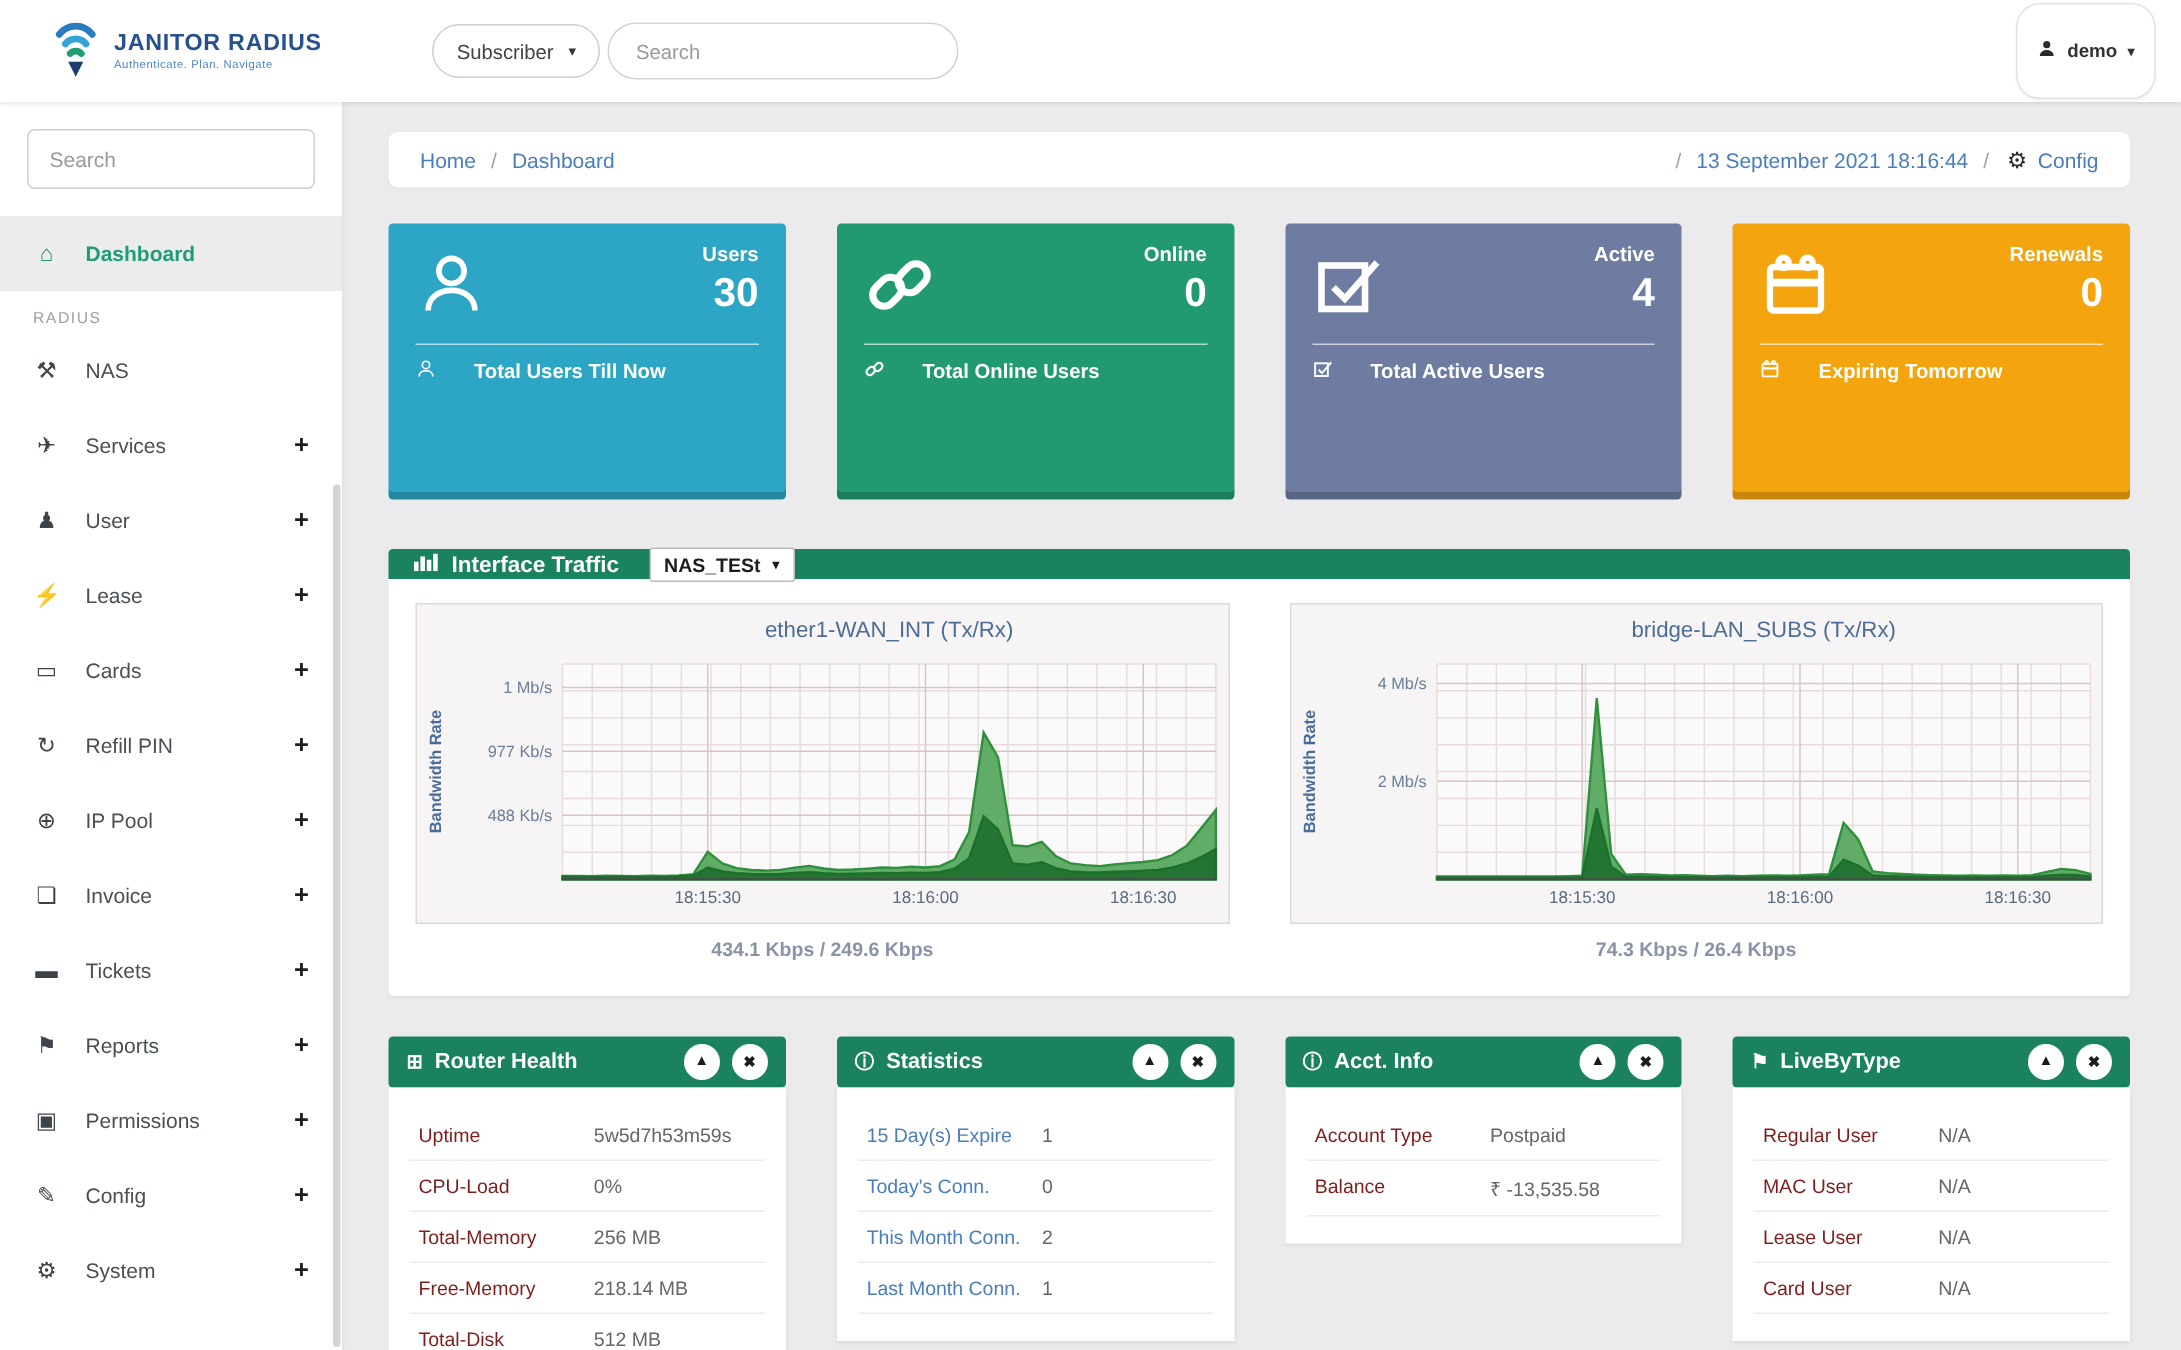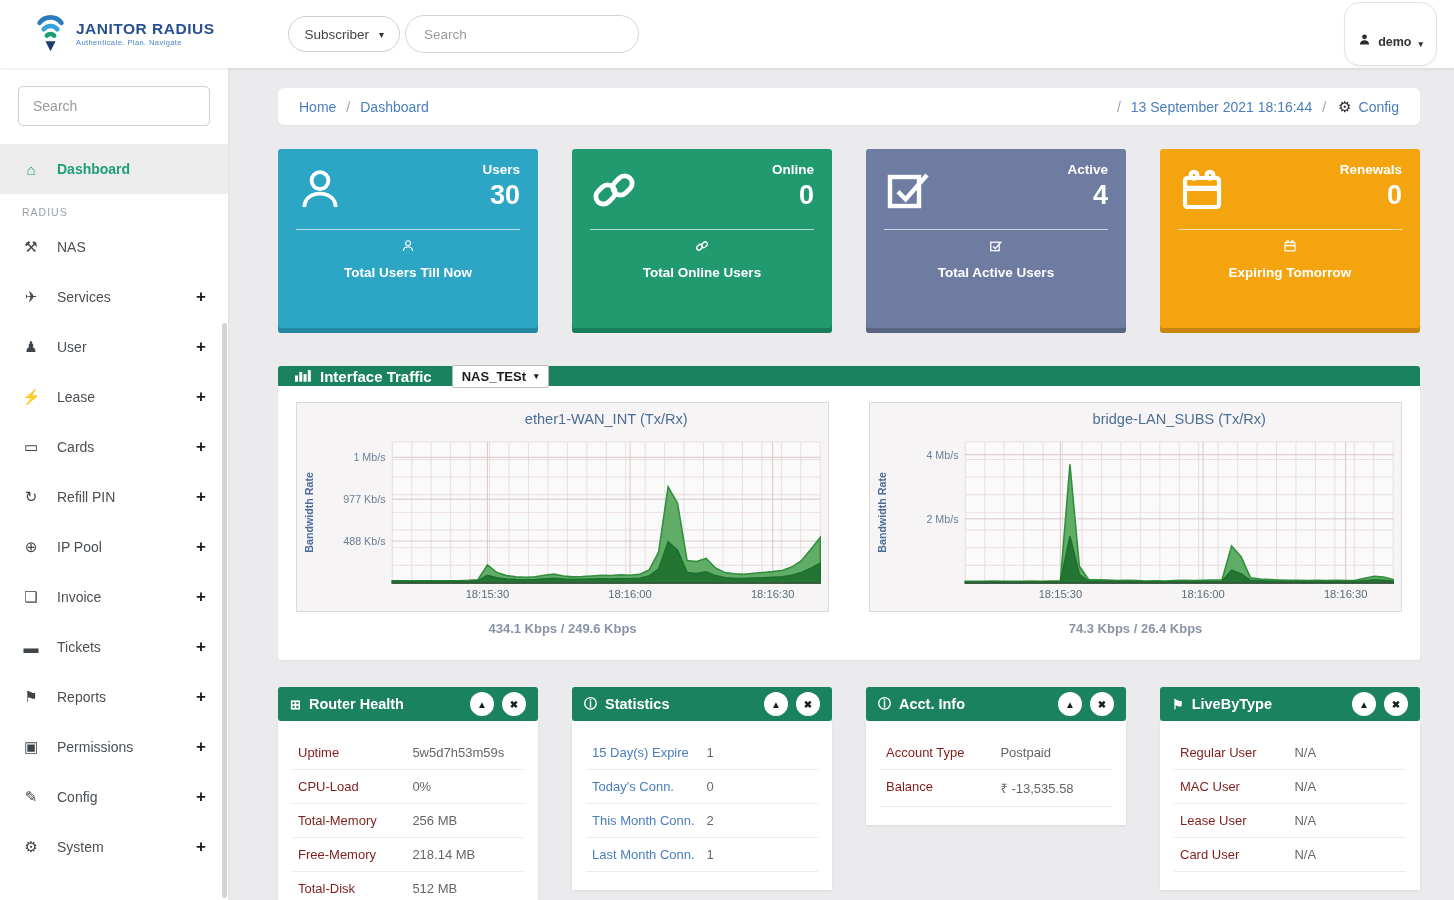--- a/index.html
+++ b/index.html
@@ -14,57 +14,57 @@
   .brand{display:flex;align-items:center;gap:9px;margin-left:34px;}
   .brand-text{display:flex;flex-direction:column;line-height:1.1;}
   .brand-title{font-size:15.5px;font-weight:bold;color:#27508f;letter-spacing:.5px;text-align:center;}
   .brand-tagline{font-size:7.5px;color:#4a85c6;margin-top:2px;letter-spacing:.4px;}
   .search-group{display:flex;align-items:center;gap:5px;margin-left:74px;}
   .pill-select{height:34px;border:1.5px solid #cfcfcf;border-radius:18px;background:#fff;display:flex;align-items:center;gap:10px;padding:0 15px;font-size:13.5px;color:#444;cursor:pointer;}
   .pill-select .caret{font-size:10px;color:#333;}
   .pill-search{height:36px;width:200px;border:1.5px solid #d4d4d4;border-radius:19px;background:#fff;display:flex;align-items:center;padding:0 16px;}
   .pill-search input{border:none;outline:none;width:100%;font-size:13.5px;color:#555;background:transparent;font-family:inherit;}
   .pill-search input::placeholder{color:#9a9a9a;}
-  .user-pill{margin-left:auto;margin-right:17px;height:30px;border:1px solid #e3e3e3;border-radius:16px;background:#fff;display:flex;align-items:flex-end;gap:7px;padding:16px 13px;font-size:12.5px;color:#333;font-weight:bold;box-shadow:0 1px 2px rgba(0,0,0,.06);cursor:pointer;}
+  .user-pill{margin-left:auto;margin-right:17px;height:30px;border:1px solid #e3e3e3;border-radius:16px;background:#fff;display:flex;align-items:center;gap:7px;padding:16px 13px;font-size:12.5px;color:#333;font-weight:bold;box-shadow:0 1px 2px rgba(0,0,0,.06);cursor:pointer;}
   .user-pill .caret{font-size:9px;}
   
   .shell{display:flex;height:832px;}
   .sidebar{width:228px;background:#fff;flex:0 0 228px;position:relative;box-shadow:1px 0 2px rgba(0,0,0,.05);}
   .side-search{margin:18px;height:38px;border:1.5px solid #cfcfcf;border-radius:5px;display:flex;align-items:center;padding:0 12px;}
   .side-search input{border:none;outline:none;width:100%;font-size:14px;color:#555;background:transparent;font-family:inherit;}
   .side-search input::placeholder{color:#9a9a9a;}
   .nav{margin-top:6px;}
   .nav-item{height:50px;display:flex;align-items:center;gap:17px;padding:0 22px 0 22px;font-size:14px;color:#4a4f54;cursor:pointer;}
   .nav-item .s-icon{width:18px;text-align:center;font-size:15px;color:#3e4449;font-style:normal;}
   .nav-item .s-label{font-weight:500;}
   .nav-item .s-plus{margin-left:auto;font-size:17px;font-weight:bold;color:#1d1d1d;}
   .nav-item.active{background:#ececec;}
   .nav-item.active .s-label{color:#1f9d78;font-weight:bold;}
   .nav-item.active .s-icon{color:#1f9d78;}
   .nav-section{padding:12px 22px 4px;font-size:10.5px;color:#9aa0a6;letter-spacing:1px;}
   .side-scroll{position:absolute;right:1px;top:255px;width:5px;height:575px;background:#d4d4d4;border-radius:3px;}
   
-  .content{flex:1;padding:20px 34px 0 31px;overflow:hidden;margin-left:19px;}
+  .content{flex:1;padding:20px 34px 0 31px;overflow:hidden;}
   .breadcrumb{background:#fff;border-radius:6px;height:37px;display:flex;align-items:center;padding:0 21px;font-size:14px;box-shadow:0 1px 2px rgba(0,0,0,.04);}
   .bc-link{color:#4a7dbd;cursor:pointer;}
   .bc-sep{color:#9aa3ad;margin:0 10px;}
   .bc-right{margin-left:auto;display:flex;align-items:center;}
   .bc-date{color:#4a7dbd;}
   .gear{color:#2b2b2b;font-size:15px;margin:0 7px 0 2px;font-style:normal;}
   
   .cards{display:flex;gap:34px;margin-top:24px;}
   .card{flex:1;height:184px;border-radius:3px;color:#fff;position:relative;padding:13px 18px 0;box-sizing:border-box;box-shadow:inset 0 -5px 0 rgba(0,0,0,.18);cursor:default;}
   .card-top{display:flex;align-items:flex-start;}
   .card-icon{width:48px;height:48px;margin-top:4px;}
   .card-icon svg{width:48px;height:48px;}
   .card-nums{margin-left:auto;text-align:right;}
   .card-label{font-size:13.5px;font-weight:bold;}
   .card-value{font-size:27px;font-weight:bold;margin-top:3px;}
   .card-div{border-top:1px solid rgba(255,255,255,.65);margin:15px 0 9px;}
-  .card-foot{display:flex;align-items:center;gap:9px;font-size:13.5px;font-weight:bold;flex-direction:column;}
+  .card-foot{display:flex;align-items:center;gap:25px;font-size:13.5px;font-weight:bold;}
   .card-foot svg{width:14px;height:14px;}
   
   .traffic{margin-top:33px;border-radius:3px;box-shadow:0 1px 2px rgba(0,0,0,.06);}
   .traffic-head{height:20px;background:#1b8260;border-radius:3px 3px 0 0;display:flex;align-items:center;padding:0 17px;color:#fff;}
   .traffic-title{font-size:15px;font-weight:bold;display:flex;align-items:center;gap:9px;}
   .nas-select{margin-left:20px;background:#fff;color:#1c1c1c;font-size:13px;font-weight:bold;border-radius:2px;padding:3px 9px;display:flex;align-items:center;gap:8px;cursor:pointer;border:1px solid #bbb;}
   .nas-select .caret{font-size:9px;}
   .traffic-body{background:#fff;padding:16px 18px 24px;display:flex;gap:40px;border-radius:0 0 3px 3px;}
   .chart-col{flex:1;min-width:0;}
   .chart-box{background:#f6f4f4;border:1px solid #ded9d9;}

